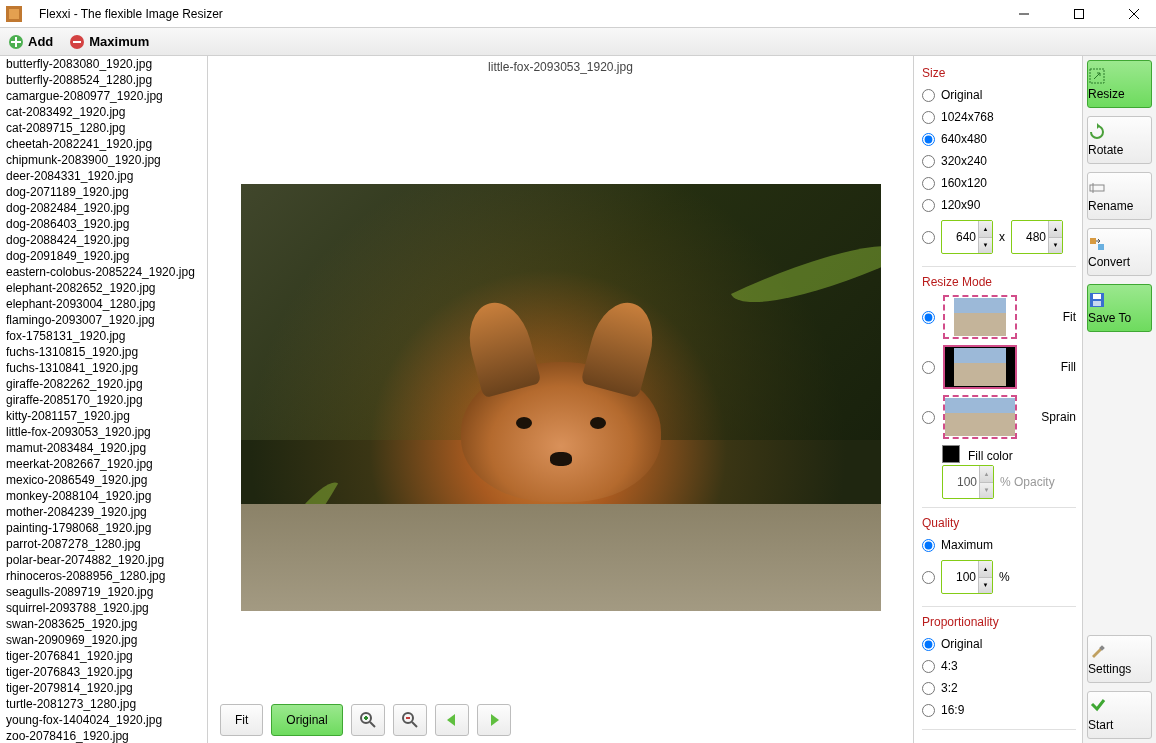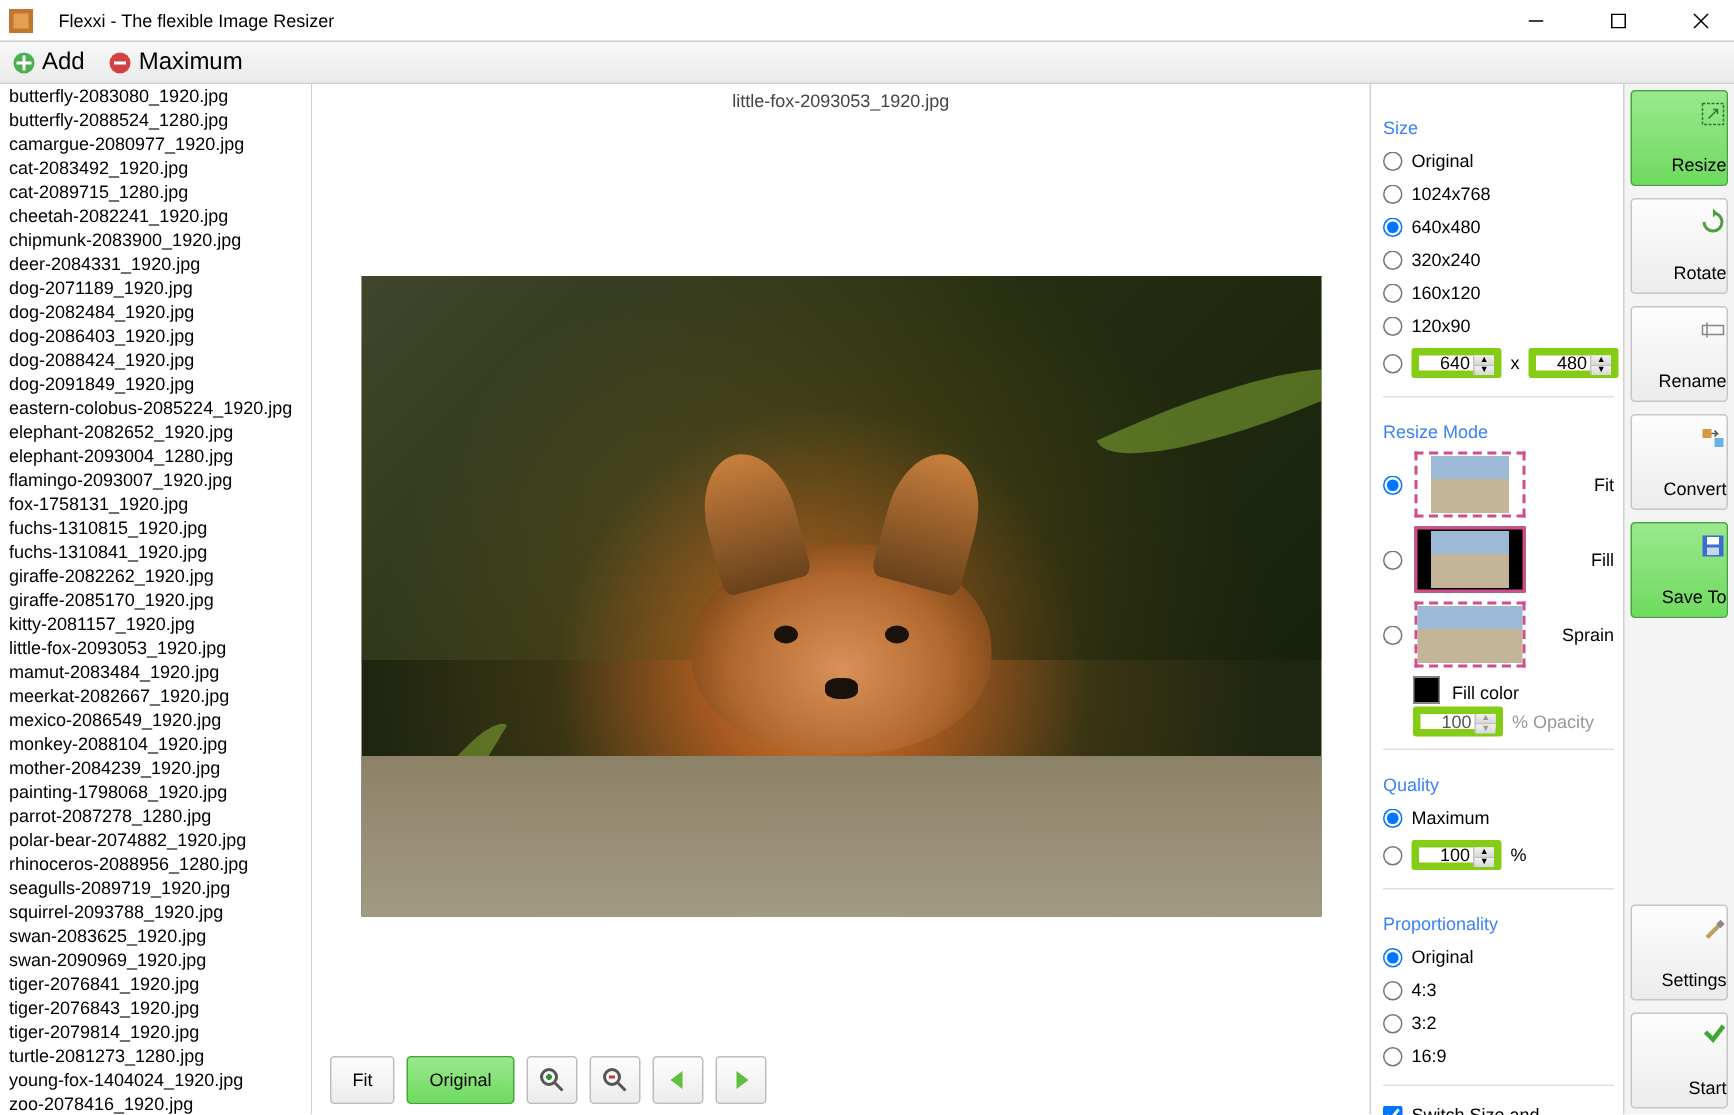--- a/index.html
+++ b/index.html
@@ -8,21 +8,21 @@
 
 .titlebar { height: 28px; background: #fff; display: flex; align-items: center; border-bottom: 1px solid #d0d0d0; gap: 11px; }
 .titlebar-icon { width: 16px; height: 16px; margin: 0 6px; display: flex; align-items: center; justify-content: center; }
 .titlebar-title { flex: 1; font-size: 12px; color: #000; }
 .winbtn { width: 44px; height: 28px; display: flex; align-items: center; justify-content: center; color: #000; }
 
 
 .topbar { height: 28px; background: linear-gradient(#f8f8f8,#eaeaea); border-bottom: 1px solid #d0d0d0; display: flex; align-items: center; padding: 0 4px; gap: 8px; }
 .tbbtn { display: flex; align-items: center; gap: 4px; padding: 2px 4px; border-radius: 2px; cursor: default; }
 .tbbtn svg { width: 16px; height: 16px; }
-.tbbtn span { font-size: 16px; }
+.tbbtn span { font-size: 13px; font-weight: bold; }
 
 
 .main { flex: 1; display: flex; min-height: 0; }
 .filepanel { width: 208px; border-right: 1px solid #d0d0d0; display: flex; flex-direction: column; }
 .filelist { flex: 1; overflow-y: scroll; background: #fff; }
 .fileitem { padding: 0 6px; font-size: 12px; line-height: 16px; white-space: nowrap; overflow: hidden; text-overflow: ellipsis; color: #000; }
 
 .preview { flex: 1; display: flex; flex-direction: column; background: #fff; border-right: 1px solid #d0d0d0; }
 .preview-name { text-align: center; font-size: 12px; padding: 4px 0 10px; color: #444; }
 .preview-canvas { flex: 1; display: flex; align-items: flex-start; justify-content: center; padding: 100px 30px 0; }
@@ -49,45 +49,45 @@
 .leaf.c { width:140px; height:28px; bottom:60px; left:-20px; transform:rotate(-60deg); }
 
 .preview-toolbar { height: 46px; display: flex; align-items: center; gap: 8px; padding: 6px 12px; }
 .pvbtn { height: 32px; border: 1px solid #bdbdbd; border-radius: 3px; background: linear-gradient(#fdfdfd,#ececec);
   display: flex; align-items: center; justify-content: center; padding: 0 14px; font-size: 12px; cursor: default; }
 .pvbtn.icon { padding: 0; width: 34px; }
 .pvbtn.active { background: linear-gradient(#9BE88E,#6EDB5E); border-color:#3fa733; }
 
 
 .settings { width: 168px; padding: 6px 6px 6px 8px; overflow-y: auto; background:#fff; }
-.group-title { font-size: 12px; color:#3b82f6; margin: 16px 0 4px; }
+.group-title { font-size: 12px; color:#b91c1c; margin: 4px 0 4px; }
 .radio-row { display:flex; align-items:center; gap:6px; padding: 4px 0; }
 .radio-row input[type=radio] { width:13px; height:13px; }
 .radio-row label { font-size:12px; }
-.spin { display:inline-flex; border:5px solid #84cc16; border-radius:2px; background:#fff; height:20px; }
+.spin { display:inline-flex; border:1px solid #84cc16; border-radius:2px; background:#fff; height:34px; }
 .spin input { width:36px; border:none; text-align:right; padding:0 2px; font-size:12px; background:transparent; }
 .spin .step { width:14px; display:flex; flex-direction:column; }
 .spin .step div { flex:1; display:flex; align-items:center; justify-content:center; font-size:6px; background:linear-gradient(#f0f0f0,#d8d8d8); border-left:1px solid #c0c0c0; line-height:1; }
 .spin .step div:first-child { border-bottom:1px solid #c0c0c0; }
 hr.sep { border:none; border-top:1px solid #e0e0e0; margin: 8px 0; }
 .mode-row { display:flex; align-items:center; gap:8px; margin:6px 0; }
 .mode-thumb { width:74px; height:44px; border:2px dashed #d24d8a; display:flex; align-items:center; justify-content:center; background:#fff; }
 .mode-thumb.fill { border-style:solid; background:#000; }
 .thumb-inner { width:60px; height:38px; background: linear-gradient(#9cb9d8 40%, #c4b49a 40%); }
 .fill-row { display:flex; align-items:flex-end; gap:8px; margin:6px 0 2px 20px; }
 .color-sw { width:18px; height:18px; border:1px solid #888; background:#000; }
 .opacity-row { display:flex; align-items:center; gap:6px; margin:2px 0 4px 20px; }
 .disabled { color:#999; }
 .checkbox-row { display:flex; align-items:flex-start; gap:6px; padding:4px 0; line-height:14px; }
 .checkbox-row input { margin-top:1px; }
 
 
 .actions { width: 74px; background:#f4f4f4; border-left:1px solid #d0d0d0; display:flex; flex-direction:column; }
 .actbtn { margin:4px; border:1px solid #c6c6c6; border-radius:3px; background:linear-gradient(#fdfdfd,#ececec);
-  display:flex; flex-direction:column; align-items:flex-end; justify-content:center; gap:18px; padding:6px 0; font-size:11px; cursor:default; }
+  display:flex; flex-direction:column; align-items:flex-start; justify-content:center; gap:2px; padding:6px 0; font-size:11px; cursor:default; }
 .actbtn.green { background: linear-gradient(#9BE88E,#6EDB5E); border-color:#3fa733; }
 .actbtn svg, .actbtn .ico { width:18px; height:18px; }
 .spacer { flex:1; }
 
 
 .filelist::-webkit-scrollbar { width:16px; }
 .filelist::-webkit-scrollbar-thumb { background:#c8c8c8; border:3px solid #f0f0f0; border-radius:8px;}
 .filelist::-webkit-scrollbar-track { background:#f0f0f0; }
 </style>
 </head>

